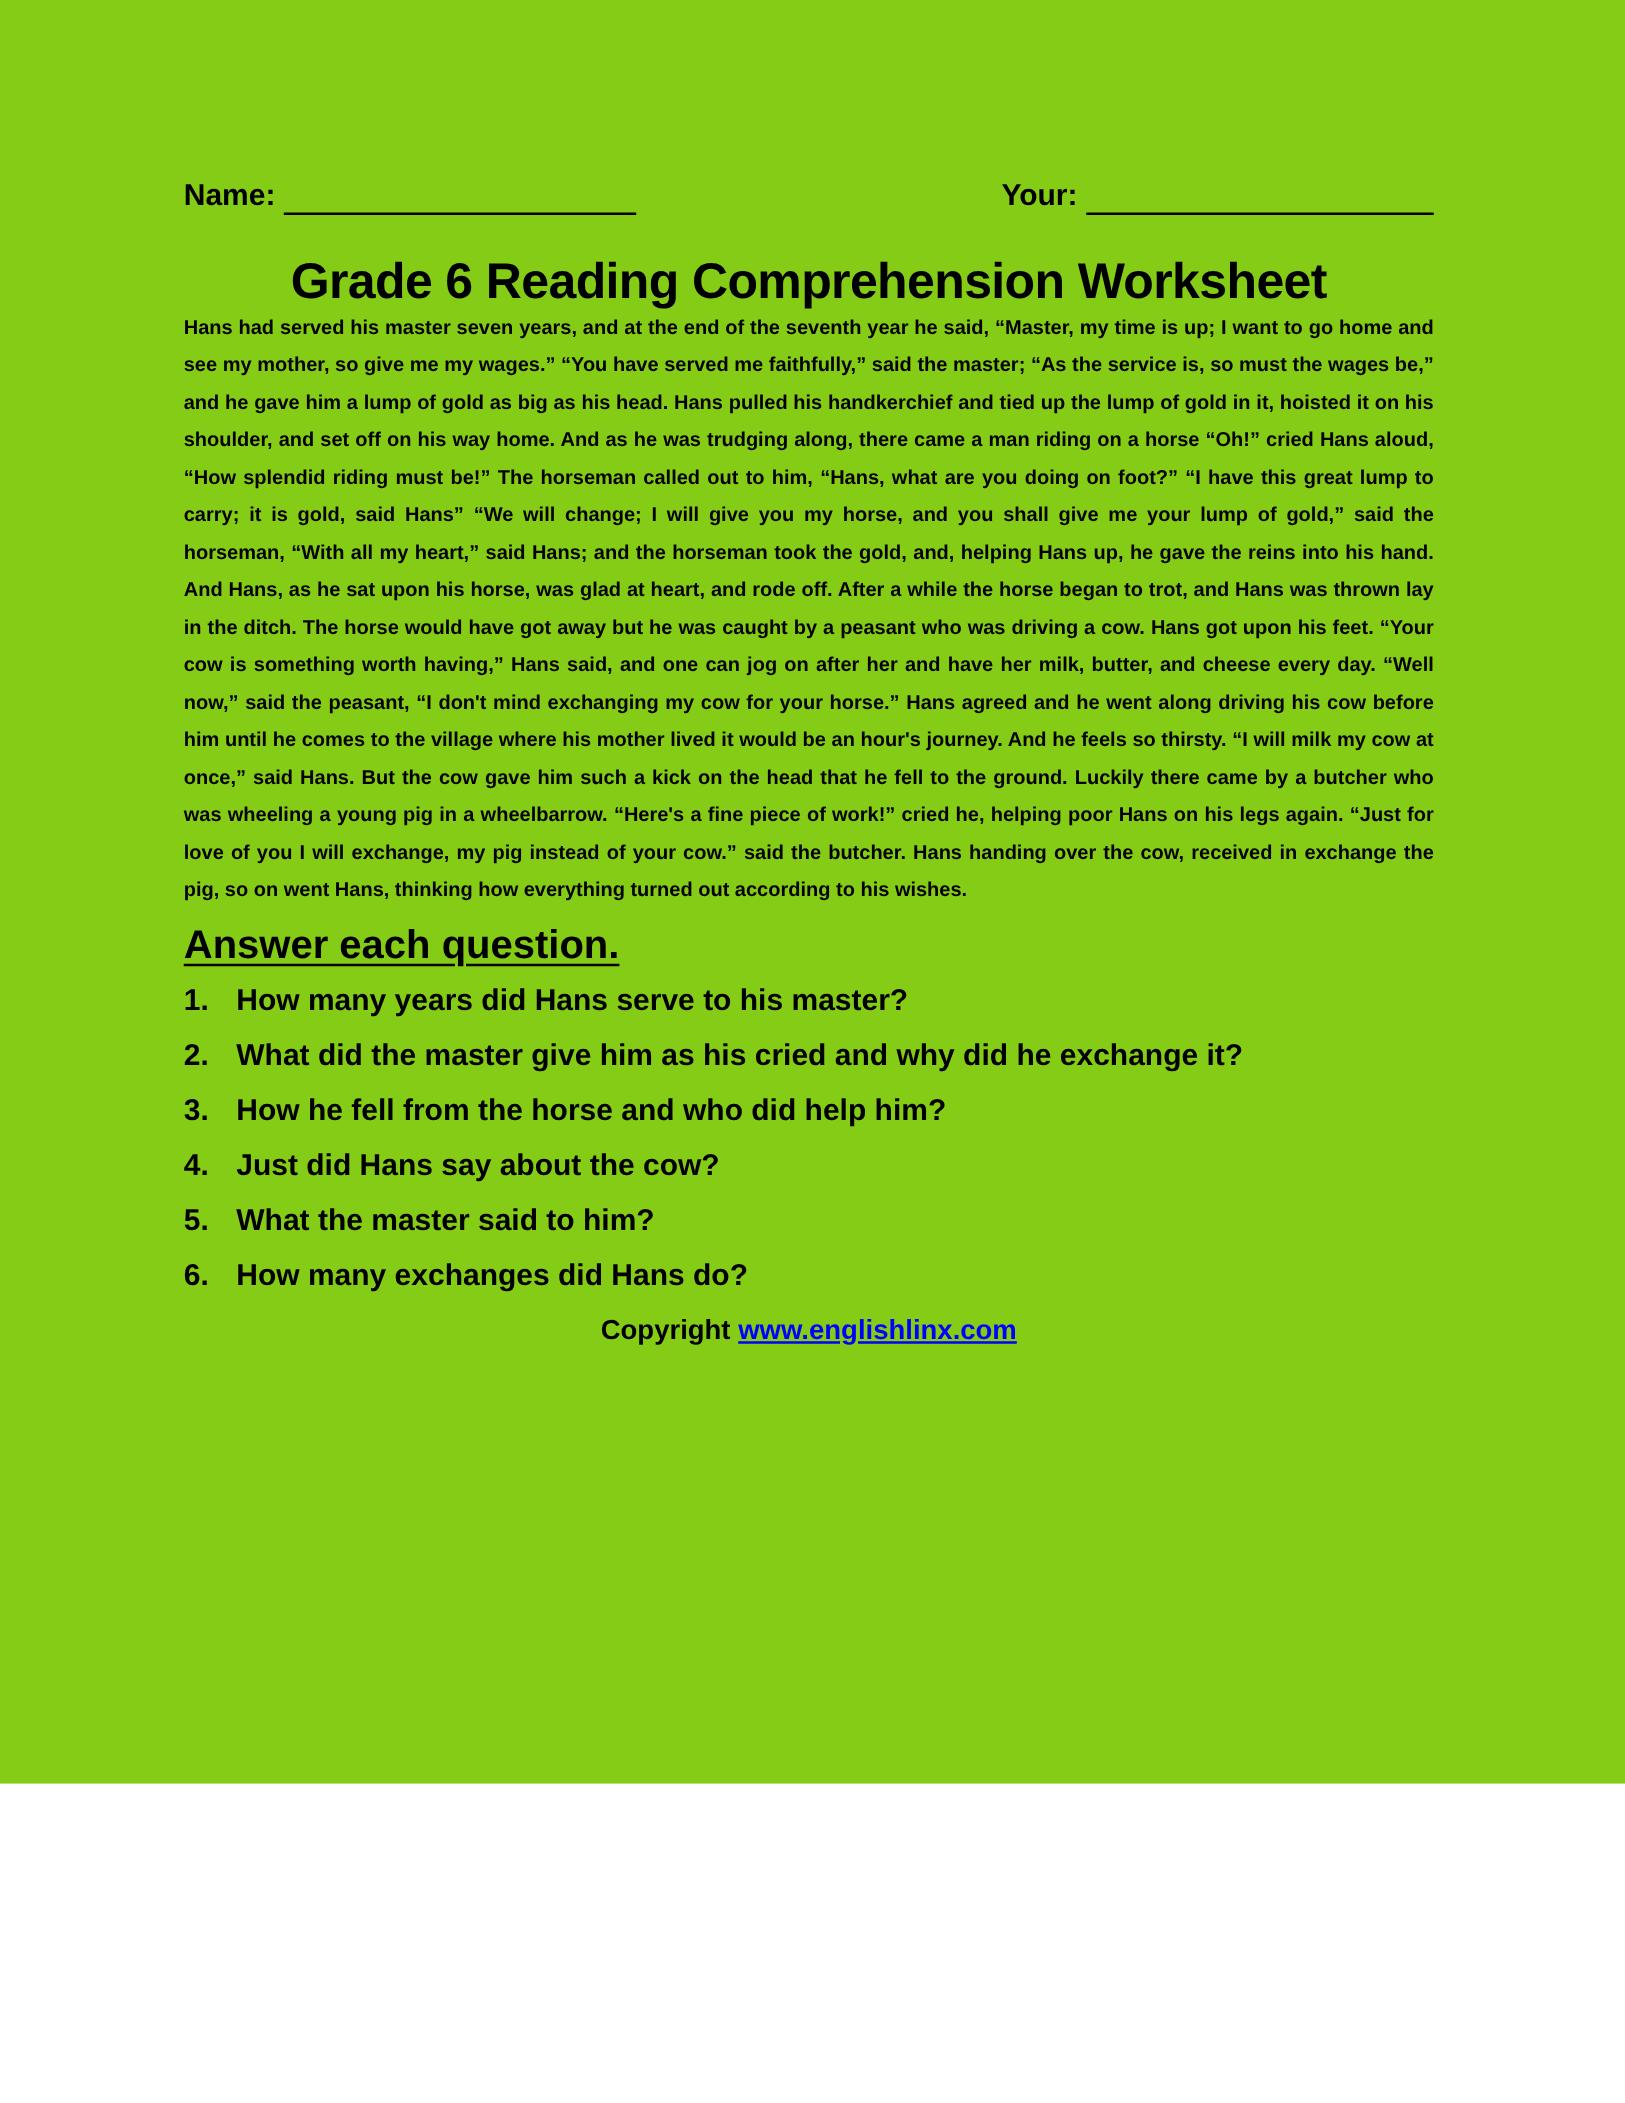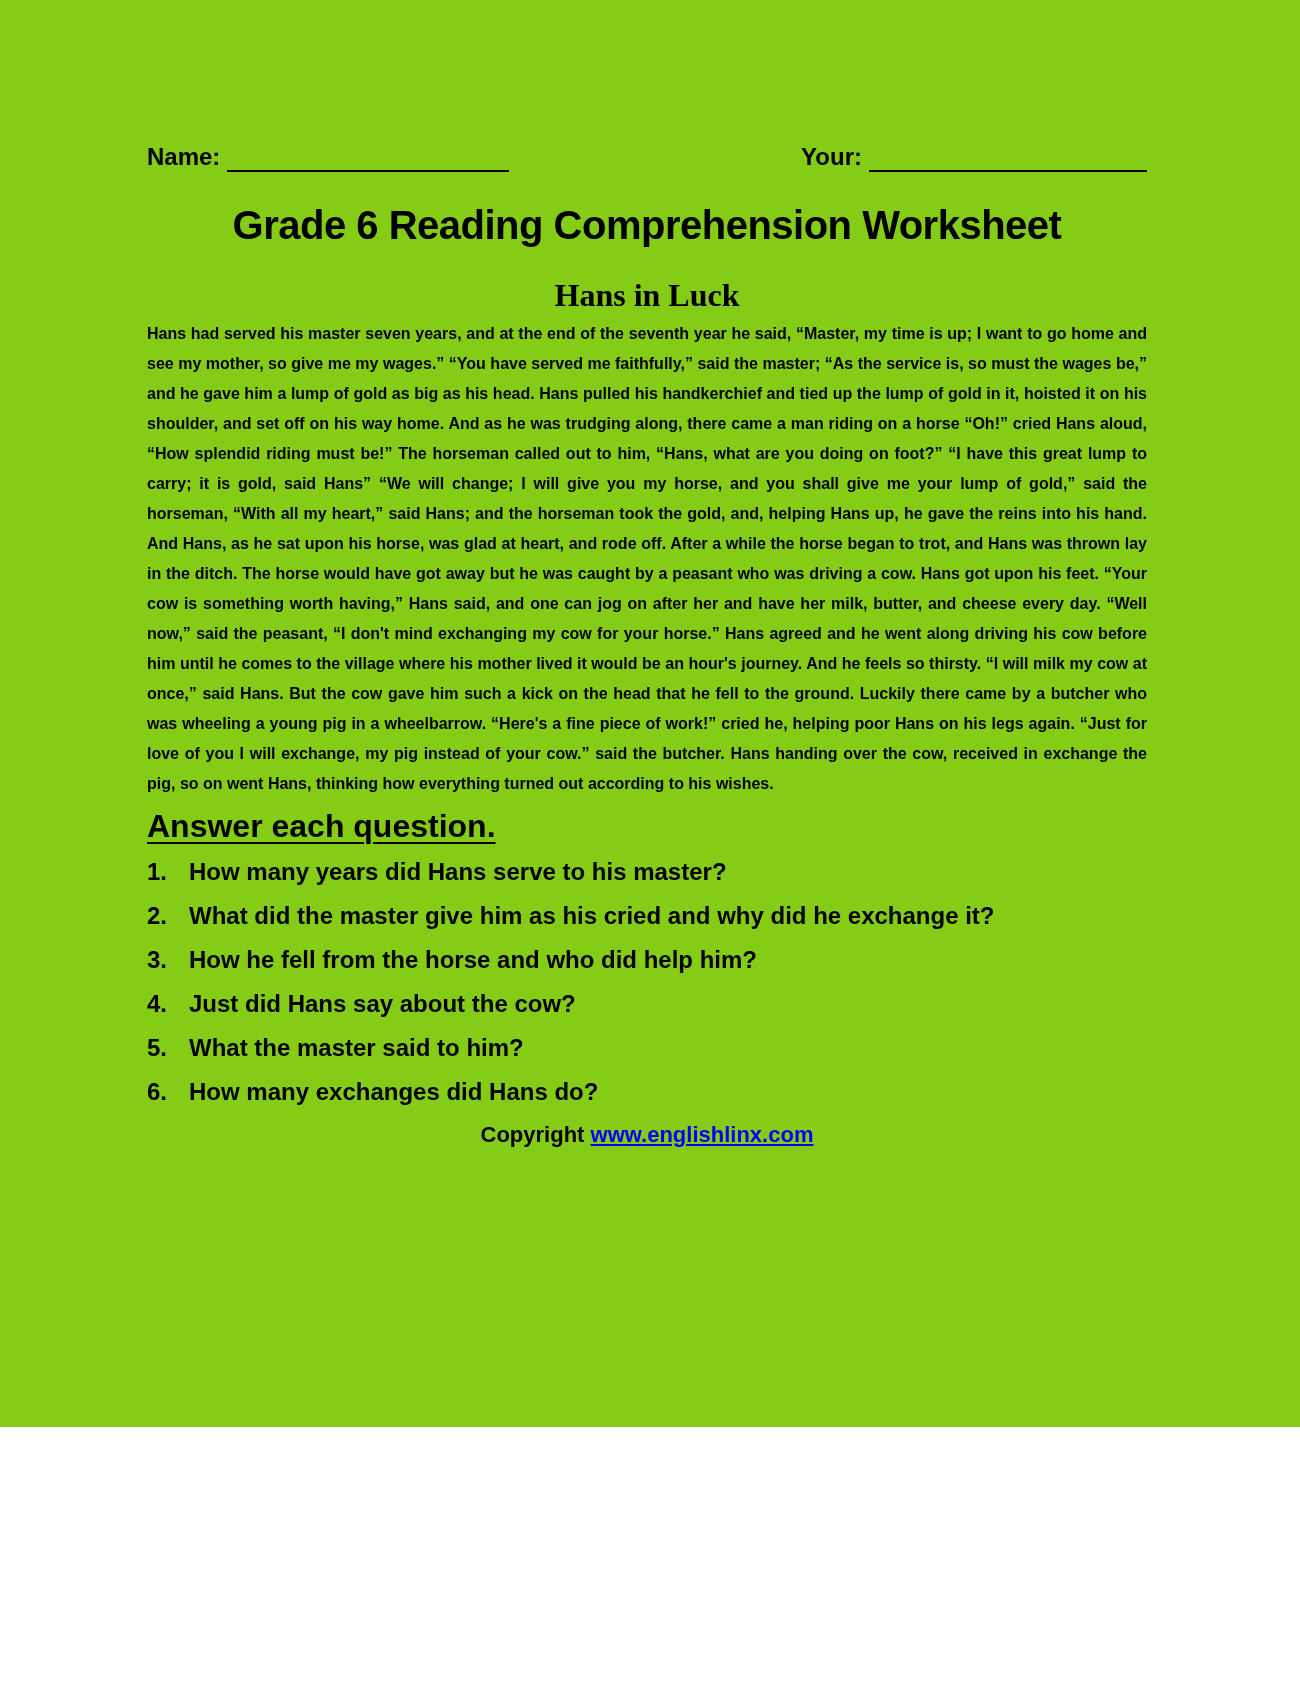--- a/index.html
+++ b/index.html
@@ -113,21 +113,20 @@
         <span class="blank name-blank"></span>
       </div>
       <div class="field">
         <span class="label">Your:</span>
         <span class="blank date-blank"></span>
       </div>
     </div>
 
     <h1 class="worksheet-title">Grade 6 Reading Comprehension Worksheet</h1>
 
-    <h2 class="story-title">Hans in Luck</h2>
 
 
     <p class="story">Hans had served his master seven years, and at the end of the seventh year he said, “Master, my time is up; I want to go home and see my mother, so give me my wages.” “You have served me faithfully,” said the master; “As the service is, so must the wages be,” and he gave him a lump of gold as big as his head. Hans pulled his handkerchief and tied up the lump of gold in it, hoisted it on his shoulder, and set off on his way home. And as he was trudging along, there came a man riding on a horse “Oh!” cried Hans aloud, “How splendid riding must be!” The horseman called out to him, “Hans, what are you doing on foot?” “I have this great lump to carry; it is gold, said Hans”  “We will change; I will give you my horse, and you shall give me your lump of gold,” said the horseman, “With all my heart,” said Hans; and the horseman took the gold, and, helping Hans up, he gave the reins into his hand. And Hans, as he sat upon his horse, was glad at heart, and rode off. After a while the horse began to trot, and Hans was thrown lay in the ditch. The horse would have got away but he was caught by a peasant who was driving a cow. Hans got upon his feet.  “Your cow is something worth having,” Hans said, and one can jog on after her and have her milk, butter, and cheese every day.  “Well now,” said the peasant, “I don't mind exchanging my cow for your horse.” Hans agreed and he went along driving his cow before him until he comes to the village where his mother lived it would be an hour's journey. And he feels so thirsty. “I will milk my cow at once,” said Hans.  But the cow gave him such a kick on the head that he fell to the ground. Luckily there came by a butcher who was wheeling a young pig in a wheelbarrow. “Here's a fine piece of work!” cried he, helping poor Hans on his legs again.  “Just for love of you I will exchange, my pig instead of your cow.” said the butcher. Hans handing over the cow, received in exchange the pig, so on went Hans, thinking how everything turned out according to his wishes.</p>
 
     <p class="answer-heading">
       <span class="underlined">Answer each question.</span>
     </p>
 
     <div class="questions">
       <div class="question">

